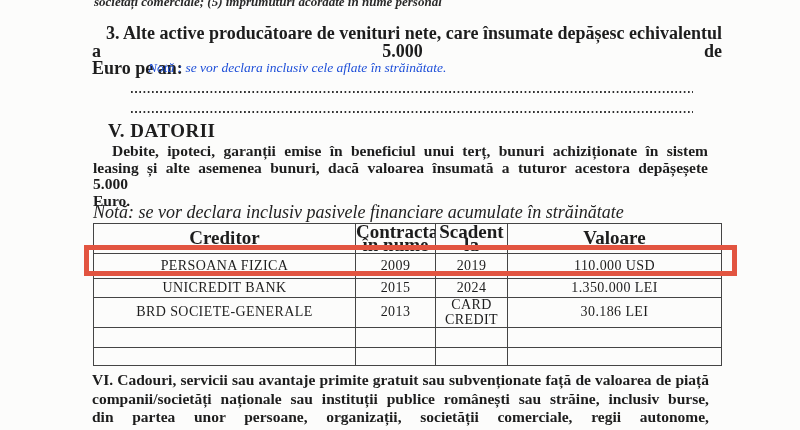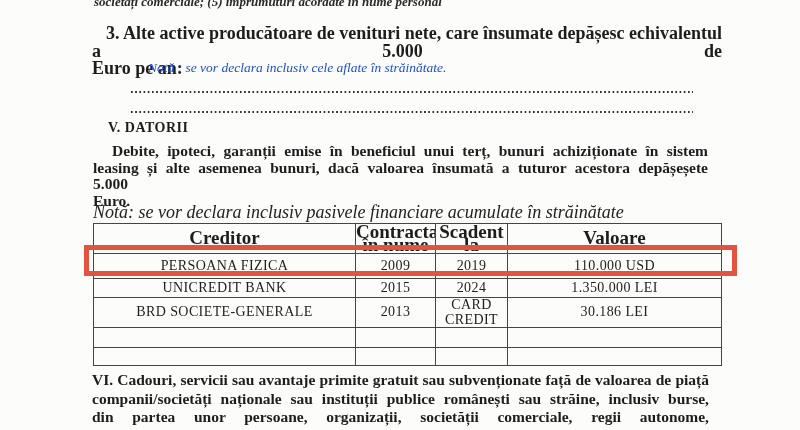--- a/index.html
+++ b/index.html
@@ -25,21 +25,21 @@
   .nota1 { position:absolute; left:148px; top:60px;
            font-style:italic; font-size:13.5px; color:#1d4ed8; }
 
   .dots { position:absolute; left:131px; width:562px; height:3px;
           background-image:repeating-linear-gradient(to right,#2e2e2e 0 1.6px,transparent 1.6px 4.2px);
           background-repeat:repeat-x; background-size:4.2px 2.2px; background-position:0 bottom; }
   .dots1 { top:90px; }
   .dots2 { top:110px; }
 
   .vtitle { position:absolute; left:108px; top:120px;
-            font-size:14px; font-weight:bold; letter-spacing:0.5px; }
+            font-size:19px; font-weight:bold; letter-spacing:0.5px; }
 
   .vpar { position:absolute; left:93px; top:143px; width:615px;
           font-size:15.5px; font-weight:bold; line-height:16.5px;
           word-spacing:1px; }
   .vpar .l1 { text-indent:19px; }
 
   .nota2 { position:absolute; left:93px; top:202px;
            font-style:italic; font-size:18px; color:#222; }
 
   table.debt { position:absolute; left:93px; top:223px; width:628px;

